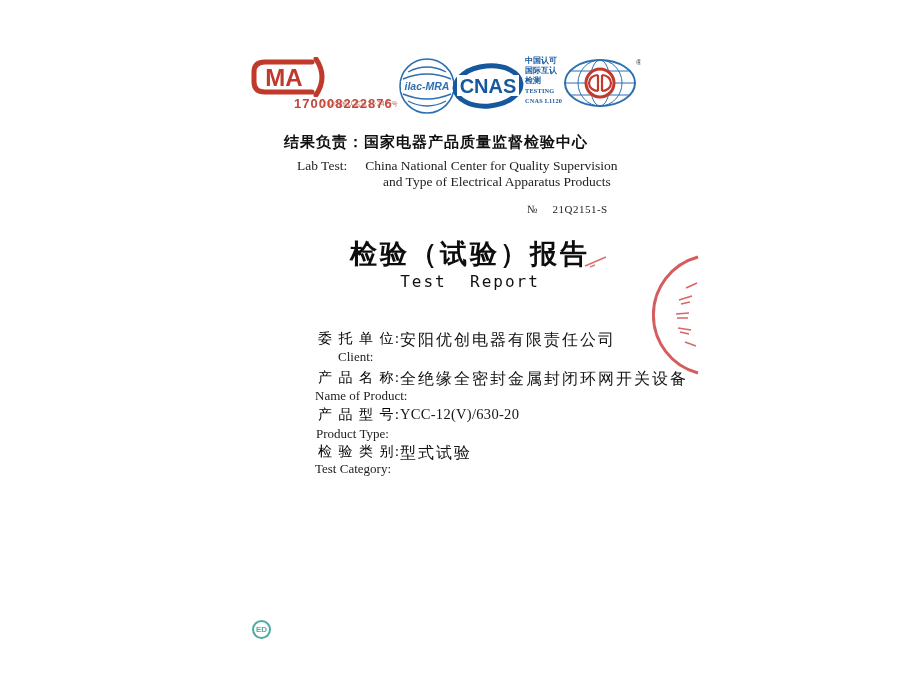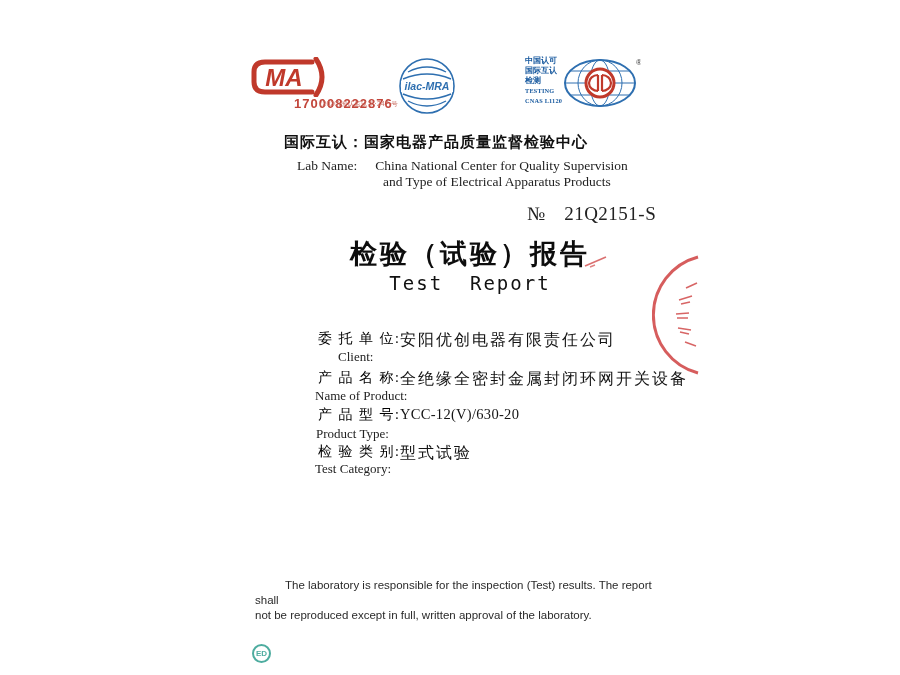--- a/index.html
+++ b/index.html
@@ -14,23 +14,23 @@
   .cma-note{font-family:"Liberation Sans",sans-serif;color:#c96a5e;font-size:6.5px;letter-spacing:.3px;}
   .cnas-block{font-family:Liberation Serif, serif;color:#16589e;font-weight:bold;line-height:10px;font-size:8px;}
   .cnas-block .lat{font-size:6.3px;letter-spacing:.2px;}
 
   
   .lab-cn{font-family:"DejaVu Sans",sans-serif;font-weight:bold;font-size:15px;letter-spacing:1px;color:#111;}
   .lab-en{font-size:13.5px;color:#222;}
   .lab-en .gap{display:inline-block;width:18px;}
 
   
-  .report-no{font-size:19px;color:#222;letter-spacing:.5px;}
+  .report-no{font-size:11px;color:#222;letter-spacing:.5px;}
   .title-cn{font-family:"DejaVu Sans",sans-serif;font-weight:bold;font-size:27px;letter-spacing:3px;color:#0d0d0d;text-align:center;}
-  .title-en{font-family:"DejaVu Sans Mono","Liberation Mono",monospace;font-size:19px;letter-spacing:2px;color:#111;text-align:center;white-space:pre;}
+  .title-en{font-family:"DejaVu Sans Mono","Liberation Mono",monospace;font-size:16px;letter-spacing:2px;color:#111;text-align:center;white-space:pre;}
 
   
   .f-label-cn{font-size:14px;color:#000000;letter-spacing:1.5px;}
   .f-value-cn{font-size:16px;color:#141414;letter-spacing:2px;}
   .f-value-latin{font-size:14.5px;color:#141414;letter-spacing:.3px;}
   .f-label-en{font-size:13px;color:#222;}
 
   
   .stmt-cn{font-size:13px;color:#1a1a1a;letter-spacing:1px;line-height:21px;width:400px;}
   .stmt-cn .indent{display:inline-block;width:26px;}
@@ -42,21 +42,21 @@
     width:15px;height:15px;border:2px solid #2f9e8f;border-radius:50%;
     color:#2f9e8f;font-family:"Liberation Sans",sans-serif;font-size:8px;font-weight:bold;
     display:flex;align-items:center;justify-content:center;opacity:.85;
   }
 </style>
 </head>
 <body>
 
 <div class="canvas">
 
-  <div class="abs" style="left:248px;top:57px;font-style:italic;">
+  <div class="abs" style="left:248px;top:57px;">
     <svg width="82" height="40" viewBox="0 0 82 40">
       <path d="M64,5 H17 Q6,5 6,15 V25 Q6,35 17,35 H64" fill="none" stroke="#c0392b" stroke-width="5" stroke-linecap="round"></path>
       <text x="36" y="29" text-anchor="middle" font-family="Liberation Sans, sans-serif" font-size="24" font-weight="bold" fill="#c0392b">MA</text>
       <path d="M68,2 Q80,20 68,38" fill="none" stroke="#c0392b" stroke-width="5" stroke-linecap="round"></path>
     </svg>
   </div>
   <div class="abs cma-num" style="left:246px;top:96px;margin-left:48px;">170008222876</div>
   <div class="abs cma-note" style="left:320px;top:100px;">(2020)国认监认字·247·号</div>
 
 
@@ -65,20 +65,27 @@
       <circle cx="29" cy="29" r="27" fill="none" stroke="#2e6fb0" stroke-width="1.6"></circle>
       <path d="M10,15 Q29,5 48,15" fill="none" stroke="#2e6fb0" stroke-width="1.4"></path>
       <path d="M5,22 Q29,12 53,22" fill="none" stroke="#2e6fb0" stroke-width="1.4"></path>
       <path d="M5,37 Q29,47 53,37" fill="none" stroke="#2e6fb0" stroke-width="1.4"></path>
       <path d="M10,44 Q29,54 48,44" fill="none" stroke="#2e6fb0" stroke-width="1.4"></path>
       <rect x="3" y="24" width="52" height="11" fill="#ffffff"></rect>
       <text x="29" y="33" text-anchor="middle" font-family="Liberation Sans, sans-serif" font-size="10.5" font-weight="bold" font-style="italic" fill="#2e6fb0">ilac-MRA</text>
     </svg>
   </div>
 
+  <div class="abs" style="left:452px;top:62px;">
+    <svg width="72" height="48" viewBox="0 0 72 48">
+      <ellipse cx="36" cy="24" rx="33" ry="20" fill="none" stroke="#16589e" stroke-width="5" transform="rotate(-5 36 24)"></ellipse>
+      <rect x="5" y="13" width="62" height="21" fill="#ffffff"></rect>
+      <text x="36" y="31" text-anchor="middle" font-family="Liberation Sans, sans-serif" font-size="20" font-weight="bold" fill="#16589e">CNAS</text>
+    </svg>
+  </div>
 
   <div class="abs cnas-block" style="left:525px;top:56px;">
     <div>中国认可</div>
     <div>国际互认</div>
     <div>检测</div>
     <div class="lat">TESTING</div>
     <div class="lat">CNAS L1120</div>
   </div>
 
   <div class="abs" style="left:563px;top:56px;">
@@ -91,23 +98,23 @@
       <line x1="7" y1="39" x2="67" y2="39" stroke="#2e6fb0" stroke-width="1"></line>
       <circle cx="37" cy="27" r="14" fill="#ffffff" stroke="#c0392b" stroke-width="3"></circle>
       <path d="M35,19 v16" fill="none" stroke="#c0392b" stroke-width="2.2"></path>
       <path d="M39,19 v16" fill="none" stroke="#c0392b" stroke-width="2.2"></path>
       <path d="M39,19 a9,8 0 0 1 0,16" fill="none" stroke="#c0392b" stroke-width="2.2"></path>
       <path d="M35,19 a9,8 0 0 0 0,16" fill="none" stroke="#c0392b" stroke-width="2.2"></path>
       <text x="73" y="9" font-family="Liberation Sans, sans-serif" font-size="8" fill="#333">®</text>
     </svg>
   </div>
 
-  <div class="abs lab-cn" style="left:284px;top:133px;">国际互认：国家电器产品质量监督检验中心</div>
+  <div class="abs lab-cn" style="left:284px;top:133px;">结果负责：国家电器产品质量监督检验中心</div>
   <div class="abs lab-en" style="left:297px;top:158px;">
-    <span>Lab Name:</span><span class="gap"></span><span>China National Center for Quality Supervision</span>
+    <span>Lab Test:</span><span class="gap"></span><span>China National Center for Quality Supervision</span>
   </div>
   <div class="abs lab-en" style="left:383px;top:174px;">and Type of Electrical Apparatus Products</div>
 
   <div class="abs report-no" style="left:527px;top:203px;">
     <span>№</span>
     <span style="display:inline-block;width:8px;"></span>
     <span>21Q2151-S</span>
   </div>
 
   <div class="abs title-cn" style="left:330px;top:236px;width:280px;">检验（试验）报告</div>
@@ -143,22 +150,18 @@
 
   <div class="abs f-label-cn" style="left:318px;top:406px;">产 品 型 号:</div>
   <div class="abs f-value-latin" style="left:400px;top:406px;">YCC-12(V)/630-20</div>
   <div class="abs f-label-en" style="left:316px;top:426px;">Product Type:</div>
 
   <div class="abs f-label-cn" style="left:318px;top:443px;">检 验 类 别:</div>
   <div class="abs f-value-cn" style="left:400px;top:443px;">型式试验</div>
   <div class="abs f-label-en" style="left:315px;top:461px;">Test Category:</div>
 
 
-  <div class="abs stmt-en" style="left:255px;top:578px;">
-    <div><span class="indent"></span><span>The laboratory is responsible for the inspection (Test) results. The report shall</span></div>
-    <div>not be reproduced except in full, written approval of the laboratory.</div>
-  </div>
 
-  <div class="abs teal-mark" style="left:252px;top:644px;text-align:right;">
+  <div class="abs teal-mark" style="left:252px;top:620px;text-align:right;">
     <span>ED</span>
   </div>
 
 </div>
 
 </body></html>

